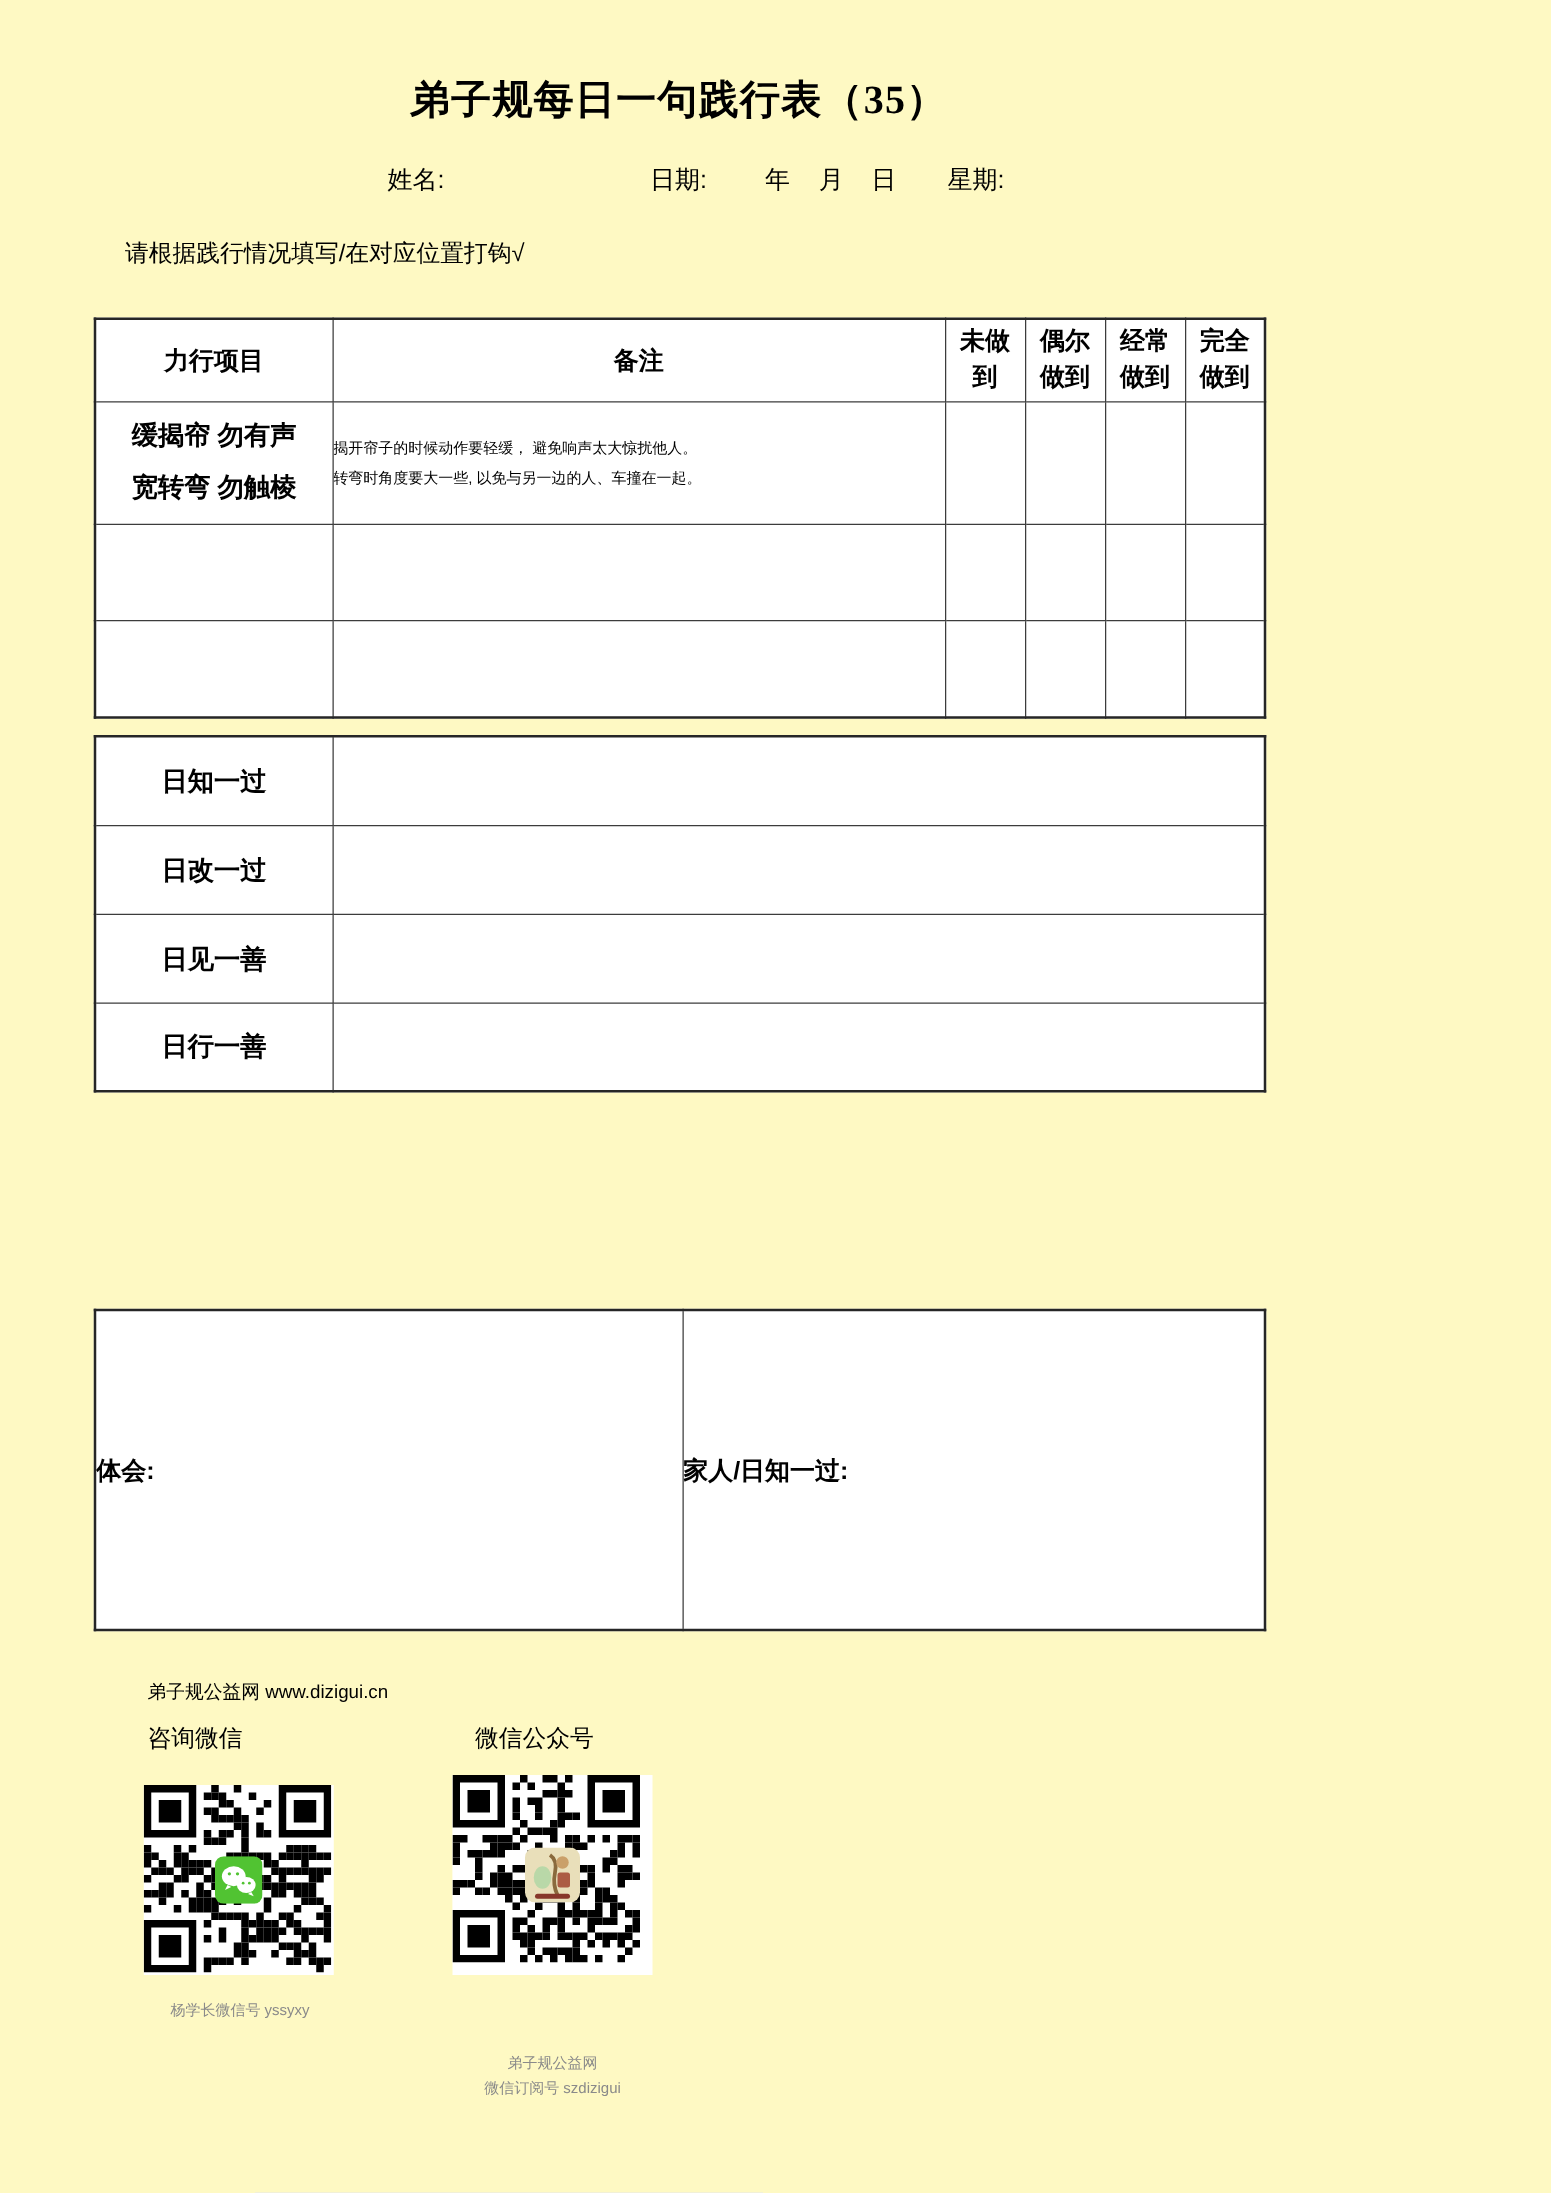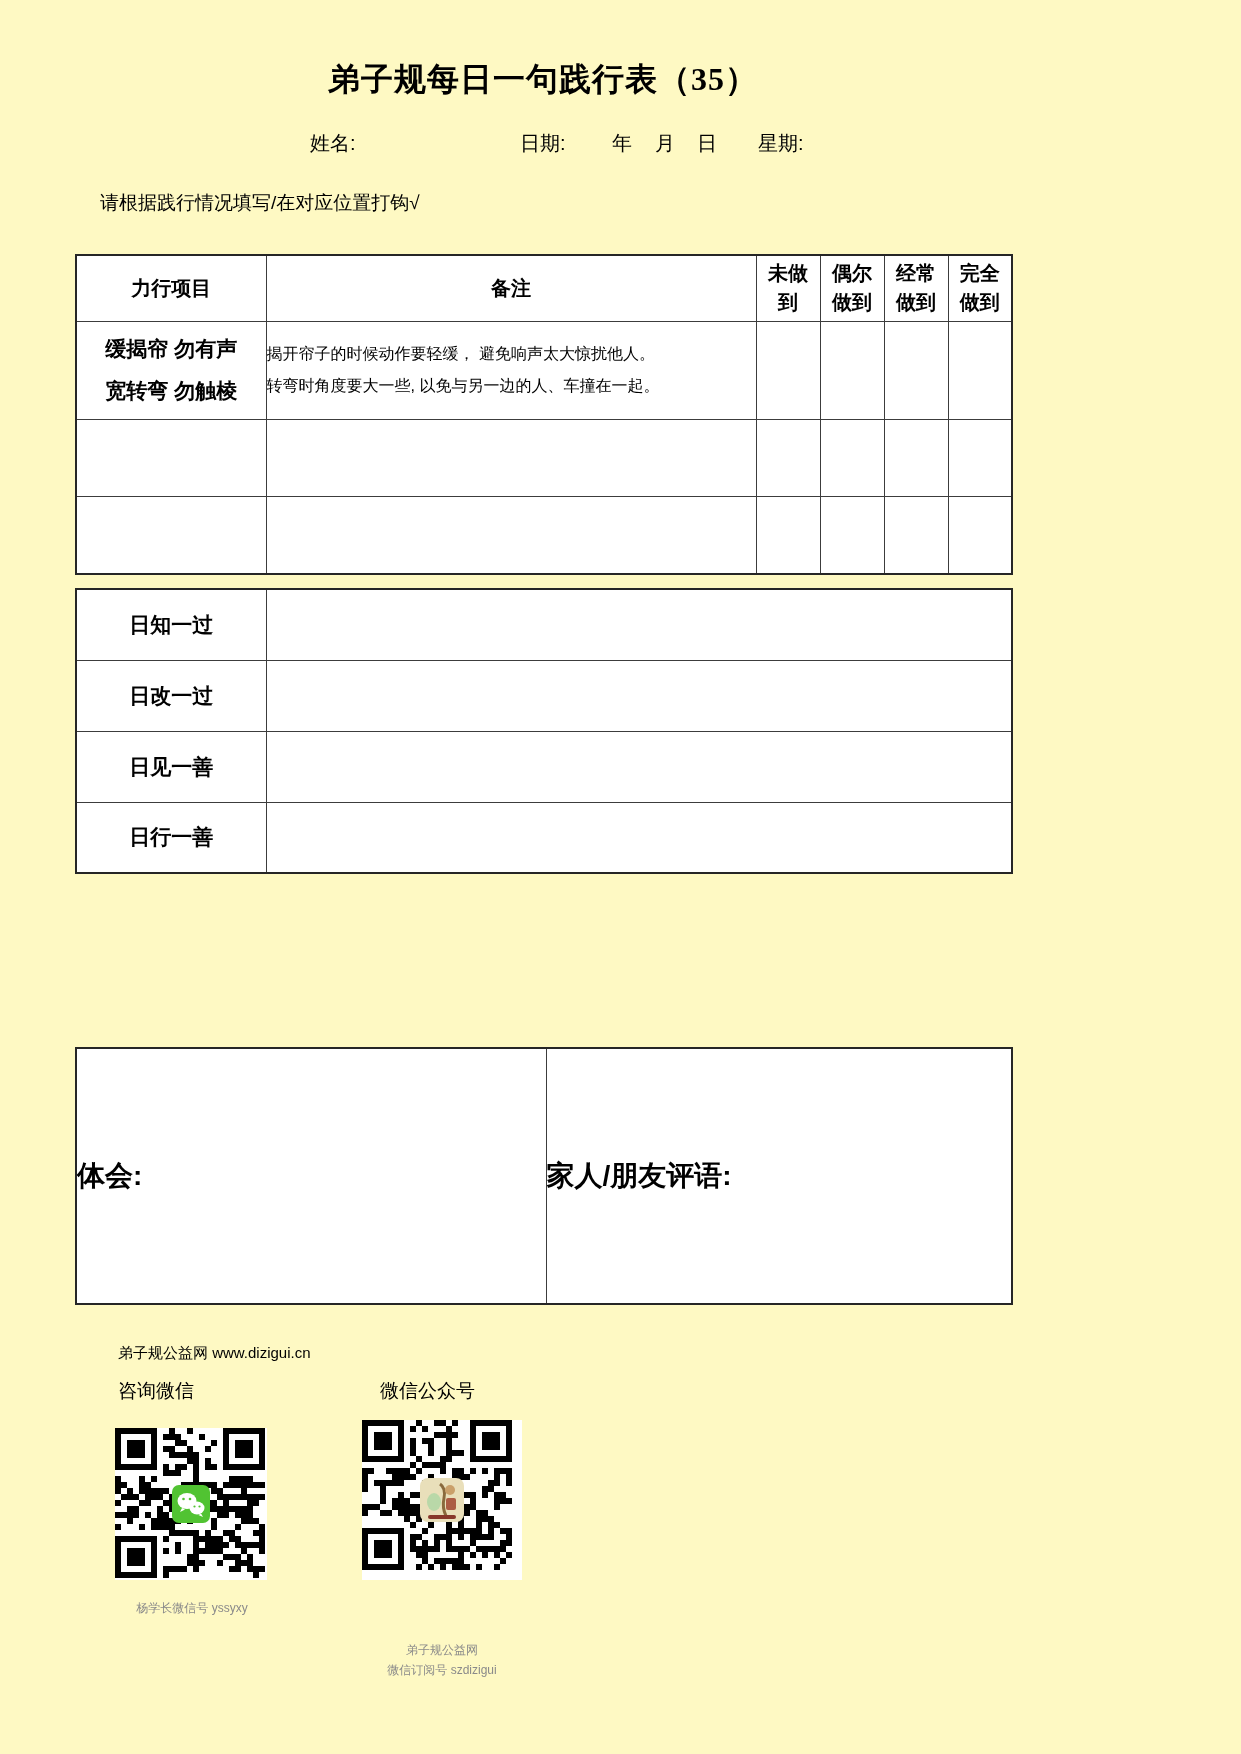--- a/index.html
+++ b/index.html
@@ -28,27 +28,27 @@
   .t2{left:75px;top:588px;width:936px;}
   .t3{left:75px;top:887px;width:936px;}
   .t4{left:75px;top:1047px;width:936px;height:256px;}
   th.hdr{font-size:20px;font-weight:700;text-align:center;}
   th.hdr .narrow{display:inline-block;width:46px;word-break:break-all;line-height:1.45;}
   td.item-cell{
     font-size:21px;font-weight:700;text-align:center;
     white-space:pre-line;line-height:2.0;
   }
   td.note-cell{
-    font-size:16px;text-align:left;padding:0 10px;
+    font-size:12px;text-align:left;padding:0 10px;
     white-space:pre-line;line-height:2.0;
   }
   td.row-label{font-size:21px;font-weight:700;text-align:center;}
   td.big-cell{
     vertical-align:top;text-align:left;
-    font-size:28px;font-weight:700;padding:18px 0 0 13px;
+    font-size:20px;font-weight:700;padding:18px 0 0 13px;
   }
   .footer-site{left:118px;top:1344px;font-size:15px;}
   .qr-title{top:1378px;font-size:19px;}
   .qr-box{background:#fff;}
   .qr-logo{
     position:absolute;display:flex;align-items:center;justify-content:center;
   }
   .qr-caption{
     font-size:12px;color:#8a8a8a;text-align:center;line-height:1.7;
     white-space:pre-line;font-family:"Liberation Sans",sans-serif;
@@ -146,21 +146,21 @@
 
 
   <table class="grid t4">
     <colgroup>
         <col style="width:470px">
         <col style="width:466px">
       </colgroup>
     <tbody>
         <tr style="height:256px">
       <td class="big-cell">体会:</td>
-      <td class="big-cell">家人/朋友评语:</td>
+      <td class="big-cell">家人/日知一过:</td>
     </tr>
   </tbody>
     </table>
 
   <div class="abs footer-site">弟子规公益网 www.dizigui.cn</div>
   <div class="abs qr-title" style="left:118px">咨询微信</div>
   <div class="abs qr-title" style="left:380px">微信公众号</div>
 
   <div class="abs qr-box" id="qrLeft" style="left:115px;top:1428px;width:152px;height:152px"><svg width="150" height="150" xmlns="http://www.w3.org/2000/svg">
         <rect width="100%" height="100%" fill="#fff"></rect>

